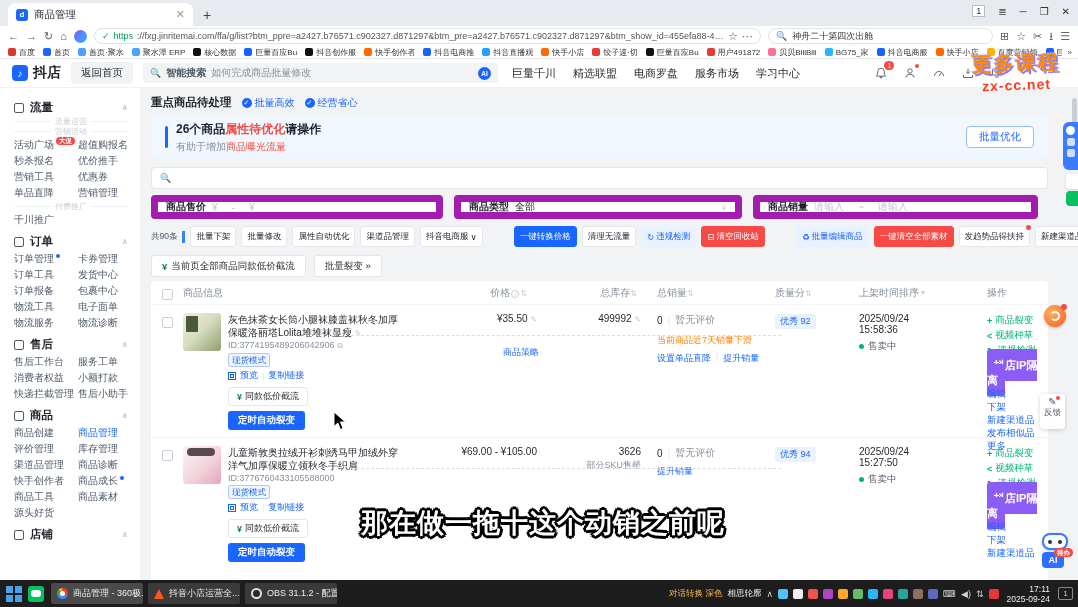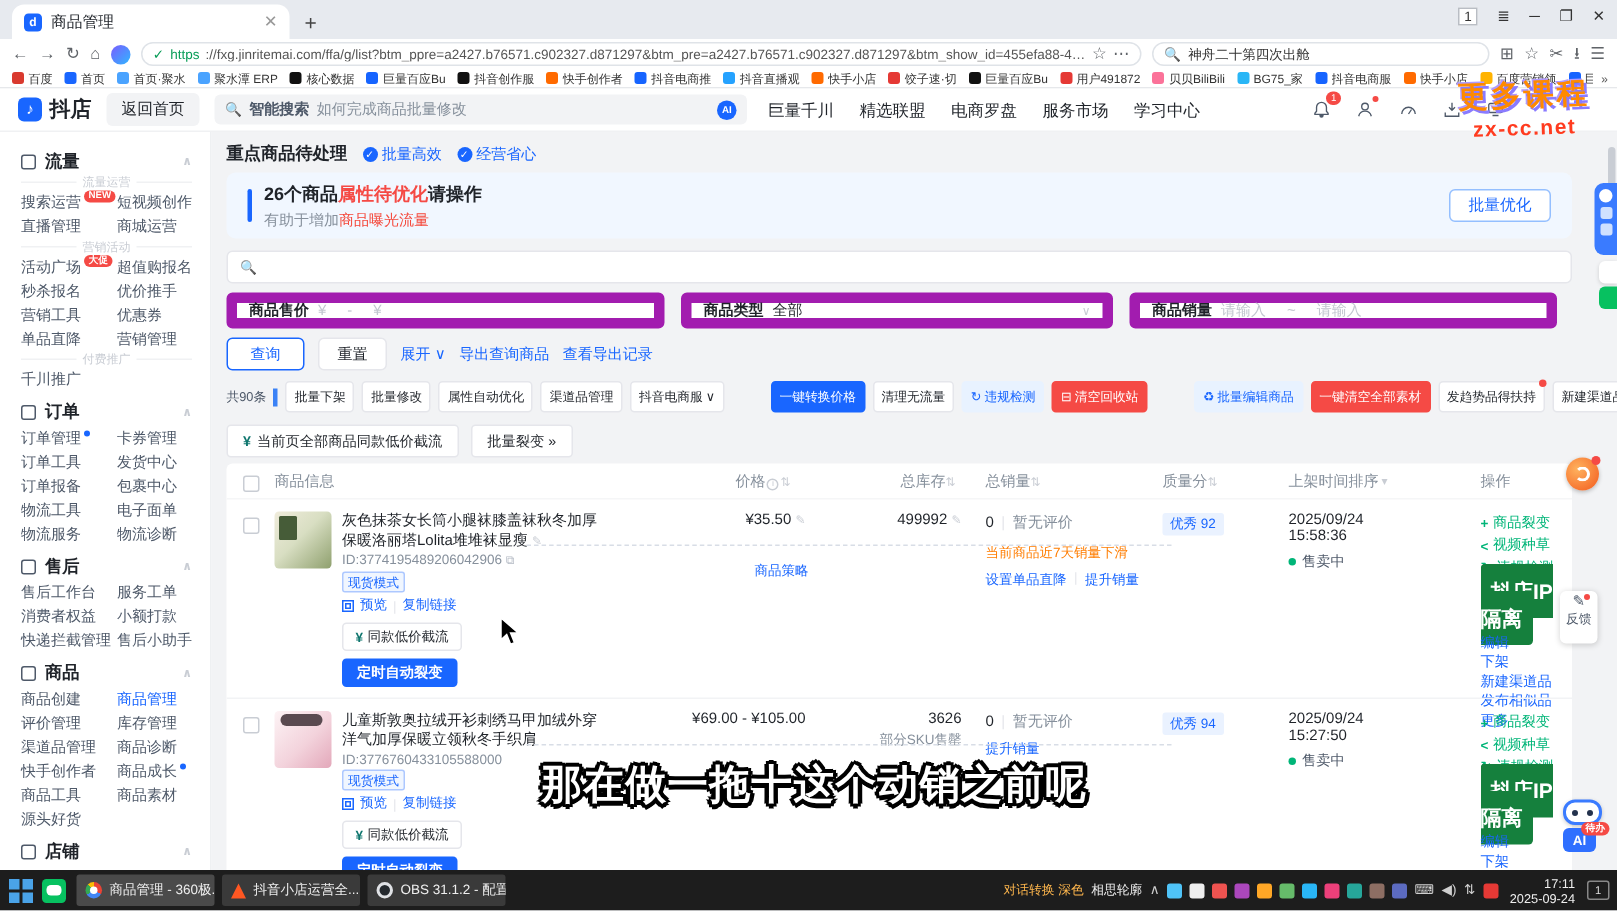--- a/index.html
+++ b/index.html
@@ -147,21 +147,21 @@
   .gray { color:#86909c; }
   .warn { color:#ff7d00; font-size:9px; margin-top:7px; white-space:nowrap; }
   .warnlinks { color:#1966ff; font-size:9px; margin-top:5px; display:flex; gap:5px; }
   .qbadge { display:inline-block; background:#eaf2ff; color:#1966ff; font-size:9px; border-radius:2px; padding:1px 5px; }
   .cell-time { font-size:10px; }
   .status { display:flex; align-items:center; gap:4px; margin-top:5px; color:#4e5969; font-size:9.5px; }
   .gdot { width:5px; height:5px; border-radius:50%; background:#00b578; }
   .cell-ops { padding-left:18px; font-size:9.5px; }
   .opg { color:#00b578; display:flex; gap:3px; align-items:center; height:15px; }
   .opg i { font-weight:bold; font-size:9px; }
-  .op-btn { background:#15803d; color:#fff; border-radius:3px; font-size:14px; font-weight:bold; padding:10px 7px; width:fit-content; margin:3px 0 5px; }
+  .op-btn { background:#8b5cf6; color:#fff; border-radius:3px; font-size:11px; font-weight:bold; padding:10px 7px; width:fit-content; margin:3px 0 5px; }
   .opl { color:#1966ff; height:13px; }
   .dashline { position:absolute; left:200px; top:30px; width:430px; border-top:1px dashed #d8dde6; }
   .strategy { position:absolute; left:352px; top:41px; color:#1966ff; font-size:9px; }
 
   
   .subtitle { position:absolute; left:165px; top:505px; width:756px; text-align:center; font-size:27px; font-weight:900; color:#fff; letter-spacing:1px; z-index:40;
     text-shadow:2px 2px 0 #000,-2px 2px 0 #000,2px -2px 0 #000,-2px -2px 0 #000,0 3px 0 #000,0 -3px 0 #000,3px 0 0 #000,-3px 0 0 #000; }
   .float-blue { position:absolute; right:0; top:122px; width:15px; height:48px; background:#3a7bff; border-radius:6px 0 0 6px; z-index:45; display:flex; flex-direction:column; align-items:center; gap:3px; padding-top:4px; }
   .float-blue i { width:9px; height:9px; border-radius:50%; background:#fff; }
   .float-blue b { width:8px; height:8px; border-radius:2px; background:#cfe0ff; }
@@ -384,35 +384,20 @@
 </div>
 
 <div class="content">
   <div class="sidebar">
     <div class="sec-h">
         <span class="sec-ic"></span>
         <span>流量</span>
         <span class="sec-caret">∧</span>
       </div>
     <div class="sdivider">流量运营</div>
-    <div class="si-grid">
-      <div class="si">
-          <span>搜索运营</span>
-          <b class="sbadge">NEW</b>
-        </div>
-      <div class="si">
-          <span>短视频创作</span>
-        </div>
-      <div class="si">
-          <span>直播管理</span>
-        </div>
-      <div class="si">
-          <span>商城运营</span>
-        </div>
-    </div>
     <div class="sdivider">营销活动</div>
     <div class="si-grid">
       <div class="si">
           <span>活动广场</span>
           <b class="sbadge">大促</b>
         </div>
       <div class="si">
           <span>超值购报名</span>
         </div>
       <div class="si">
@@ -589,27 +574,20 @@
         <b>商品类型</b>
           <span>全部</span>
           <span class="fcaret">∨</span>
       </div>
       <div class="fbox f3">
         <b>商品销量</b>
           <span class="ph">请输入</span>
           <span class="tilde">~</span>
           <span class="ph">请输入</span>
       </div>
-    </div>
-    <div class="actions">
-      <span class="btn-query">查询</span>
-      <span class="btn-reset">重置</span>
-      <span class="lnk"><span>展开</span> ∨</span>
-      <span class="lnk">导出查询商品</span>
-      <span class="lnk">查看导出记录</span>
     </div>
     <div class="toolbar">
       <span class="tcount">共90条</span>
       <span class="btn">批量下架</span>
       <span class="btn">批量修改</span>
       <span class="btn">属性自动优化</span>
       <span class="btn">渠道品管理</span>
       <span class="btn"><span>抖音电商服</span> ∨</span>
       <span class="btn primary gapl">一键转换价格</span>
       <span class="btn">清理无流量</span>

